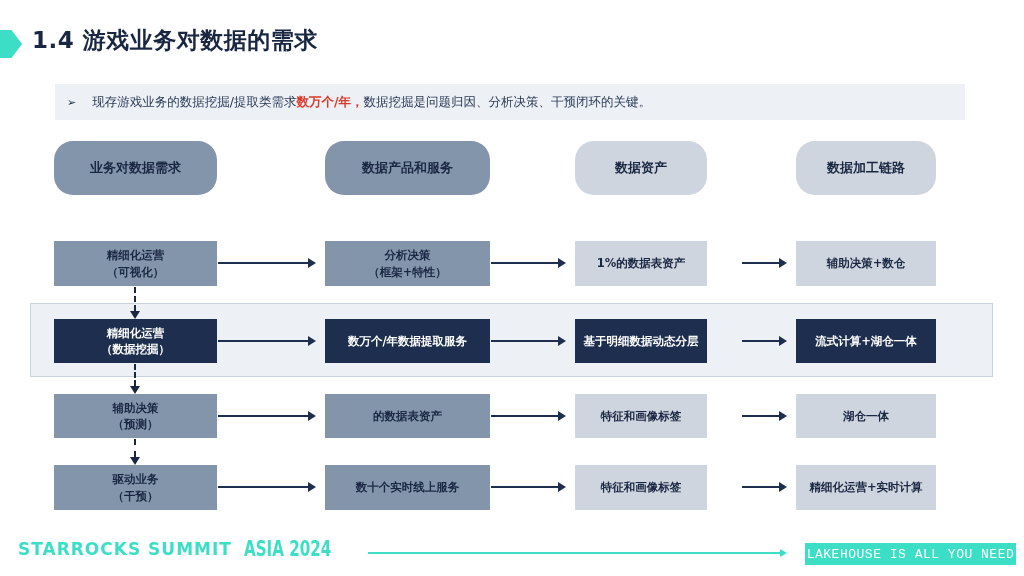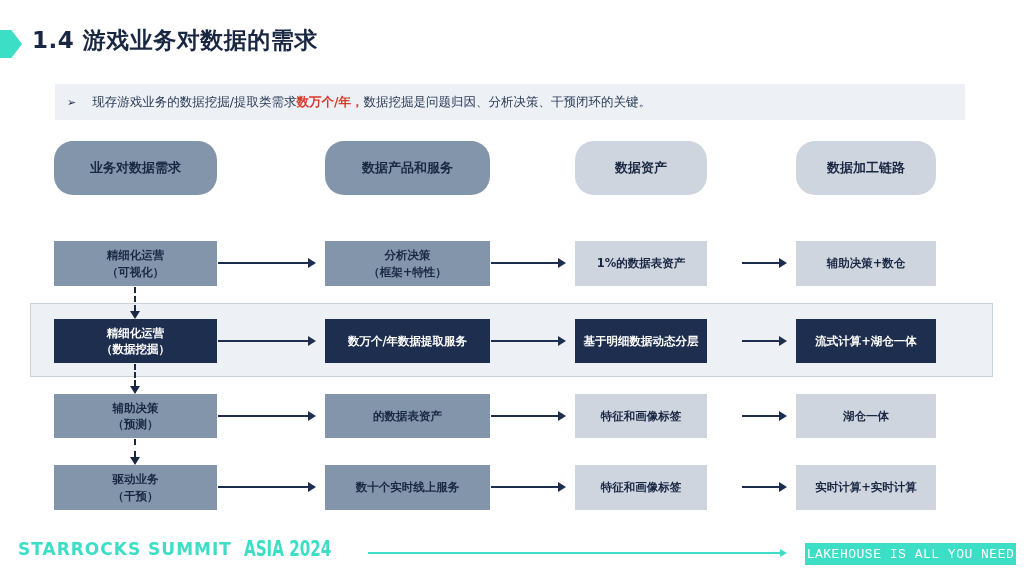--- a/index.html
+++ b/index.html
@@ -190,21 +190,21 @@
   <span>驱动业务</span>
   <span>（干预）</span>
 </div>
 <div class="fbox med c2 r4">
   <span>数十个实时线上服务</span>
 </div>
 <div class="fbox light c3 r4">
   <span>特征和画像标签</span>
 </div>
 <div class="fbox light c4 r4">
-  <span>实时计算+实时计算</span>
+  <span>精细化运营+实时计算</span>
 </div>
 <div class="harrow ar4 g1"></div>
 <div class="harrow ar4 g2"></div>
 <div class="harrow ar4 g3"></div>
 
 <div class="vdash v1"></div>
 <div class="vhead vh1"></div>
 <div class="vdash v2"></div>
 <div class="vhead vh2"></div>
 <div class="vdash v3"></div>

